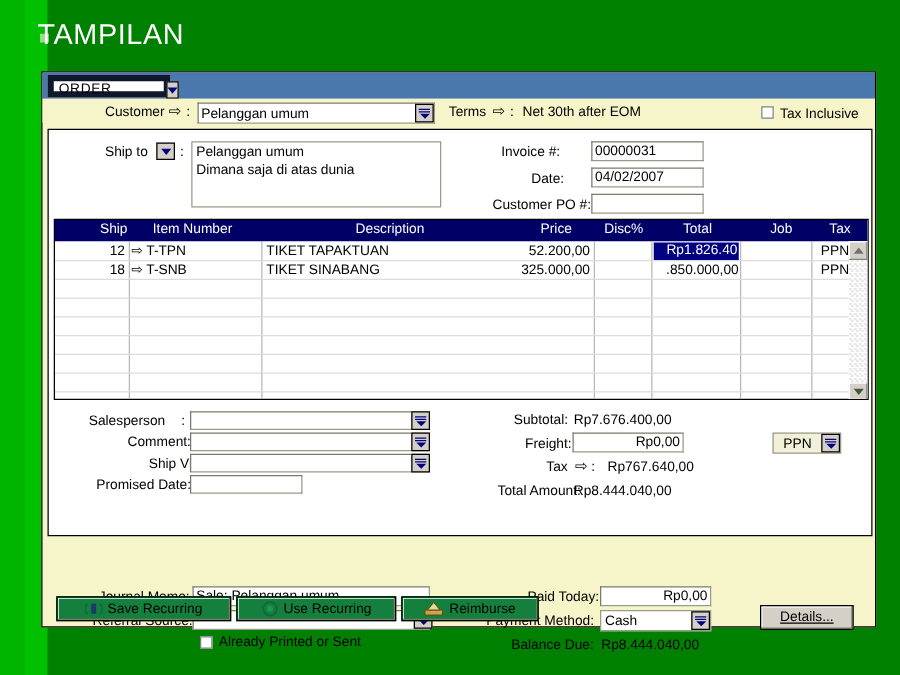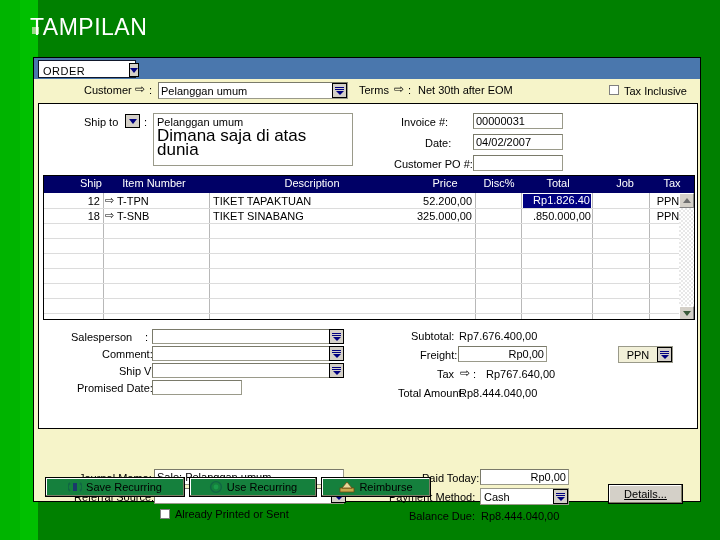--- a/index.html
+++ b/index.html
@@ -35,22 +35,22 @@
     position:absolute; left:33px; top:57px; width:668px; height:445px;
     background:#f6f4c9;
     border:1px solid #000;
   }
   #titlebar {
     position:absolute; left:0; top:0; width:100%; height:21px;
     background:#4a77ad;
   }
   #order-combo {
     position:absolute; left:4px; top:2px; width:98px; height:18px;
-    background:#ffffff; border:1px solid #0f172a;
-    display:flex; align-items:flex-end;gap:44px;
+    background:#ffffff; border:5px solid #0f172a;
+    display:flex; align-items:flex-start;gap:44px;
   }
   #order-combo .txt {
     flex:1; padding-left:4px; font-size:11px; letter-spacing:.5px;
   }
   .combo-btn-sm {
     width:15px; height:14px; margin-right:1px;
     background:#d4d0c8; border:1px solid #000;
     display:flex; align-items:center; justify-content:center;
   }
   .tri-down { width:0;height:0;border-left:4px solid transparent;border-right:4px solid transparent;border-top:5px solid #000080; }
@@ -174,21 +174,21 @@
 
   <div id="inner-panel">
 
     <span class="lbl" style="position:absolute;left:45px;top:12px;">Ship to</span>
     <span class="combo-btn-sm" style="position:absolute;left:86px;top:10px;">
         <span class="tri-down"></span>
       </span>
     <span class="lbl" style="position:absolute;left:105px;top:12px;">:</span>
     <div style="position:absolute;left:114px;top:9px;width:200px;height:53px;background:#fff;border:1px solid #9a9a8a;padding:1px 3px;">
       <div style="font-size:11px;line-height:14px;">Pelanggan umum</div>
-      <div style="font-size:17px;line-height:14px;">Dimana saja di atas dunia</div>
+      <div style="font-size:11px;line-height:14px;">Dimana saja di atas dunia</div>
     </div>
 
     <span class="lbl" style="position:absolute;left:362px;top:12px;">Invoice #:</span>
     <div class="txtfield" style="position:absolute;left:434px;top:9px;width:90px;height:16px;">
       <span>00000031</span>
     </div>
     <span class="lbl" style="position:absolute;left:386px;top:33px;">Date:</span>
     <div class="txtfield" style="position:absolute;left:434px;top:30px;width:90px;height:16px;">
       <span>04/02/2007</span>
     </div>

